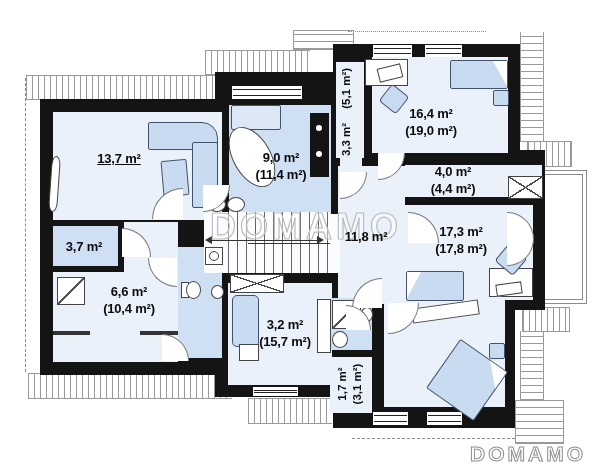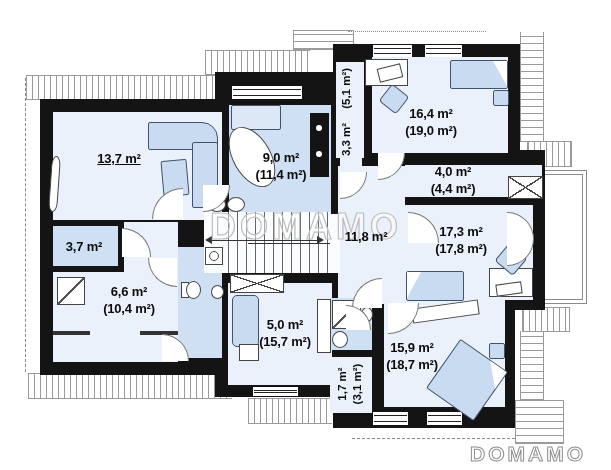--- a/index.html
+++ b/index.html
@@ -197,25 +197,21 @@
     <div>11,8 m²</div>
   </div>
   <div class="lbl" style="left:34px;top:239px;">
     <div>3,7 m²</div>
   </div>
   <div class="lbl" style="left:79px;top:284px;">
     <div>6,6 m²</div>
     <div>(10,4 m²)</div>
   </div>
   <div class="lbl" style="left:235px;top:317px;">
-    <div>5,0 m²</div>
+    <div>3,2 m²</div>
     <div>(15,7 m²)</div>
   </div>
   <div class="vlbl" style="left:318px;top:369px;width:64px;text-align:center;line-height:15px;">
     <div>1,7 m²</div>
     <div>(3,1 m²)</div>
   </div>
-  <div class="lbl" style="left:362px;top:340px;">
-    <div>15,9 m²</div>
-    <div>(18,7 m²)</div>
-  </div>
 
 </div>
 
 </body></html>

